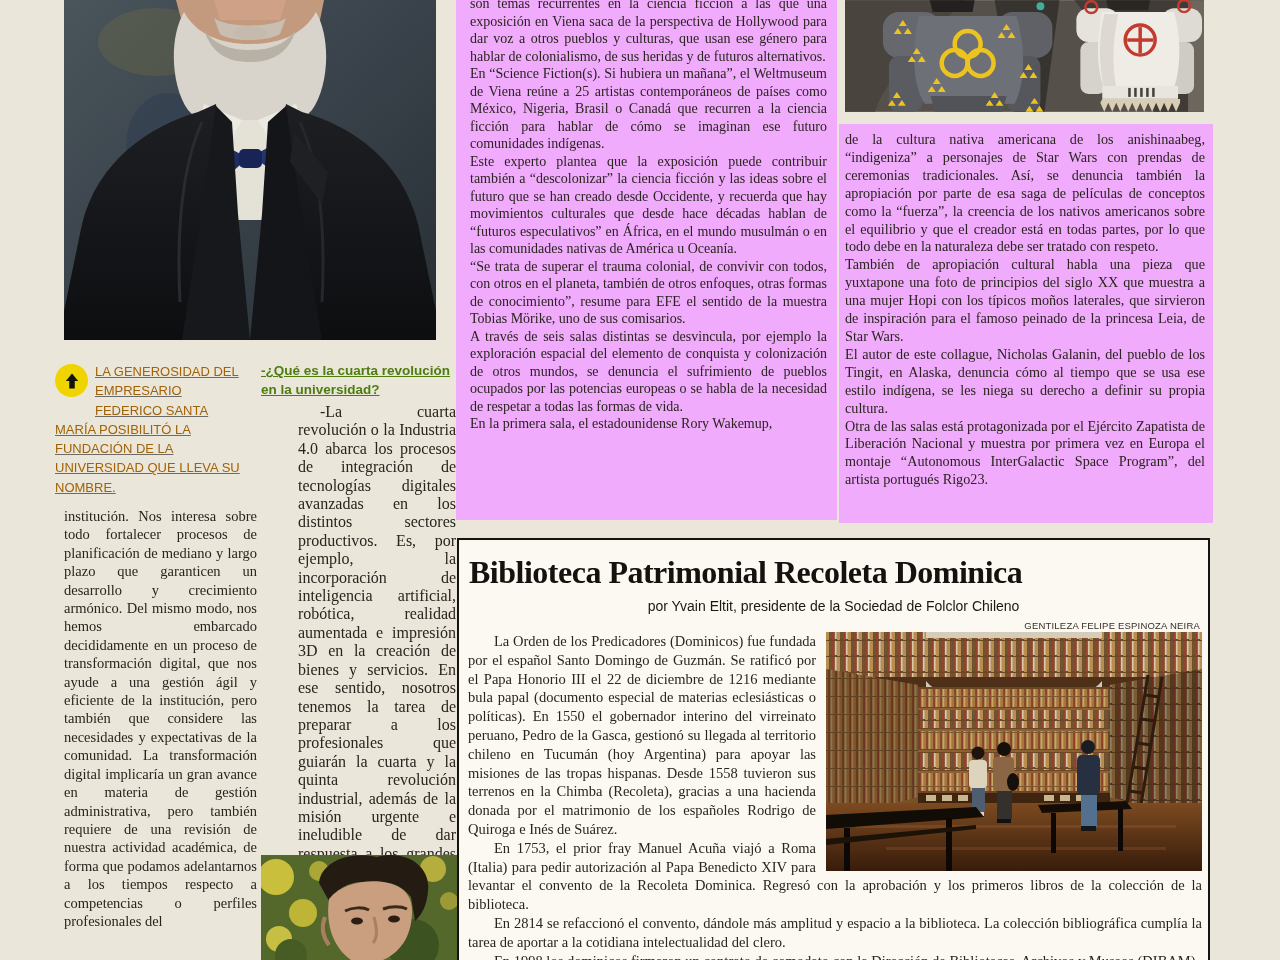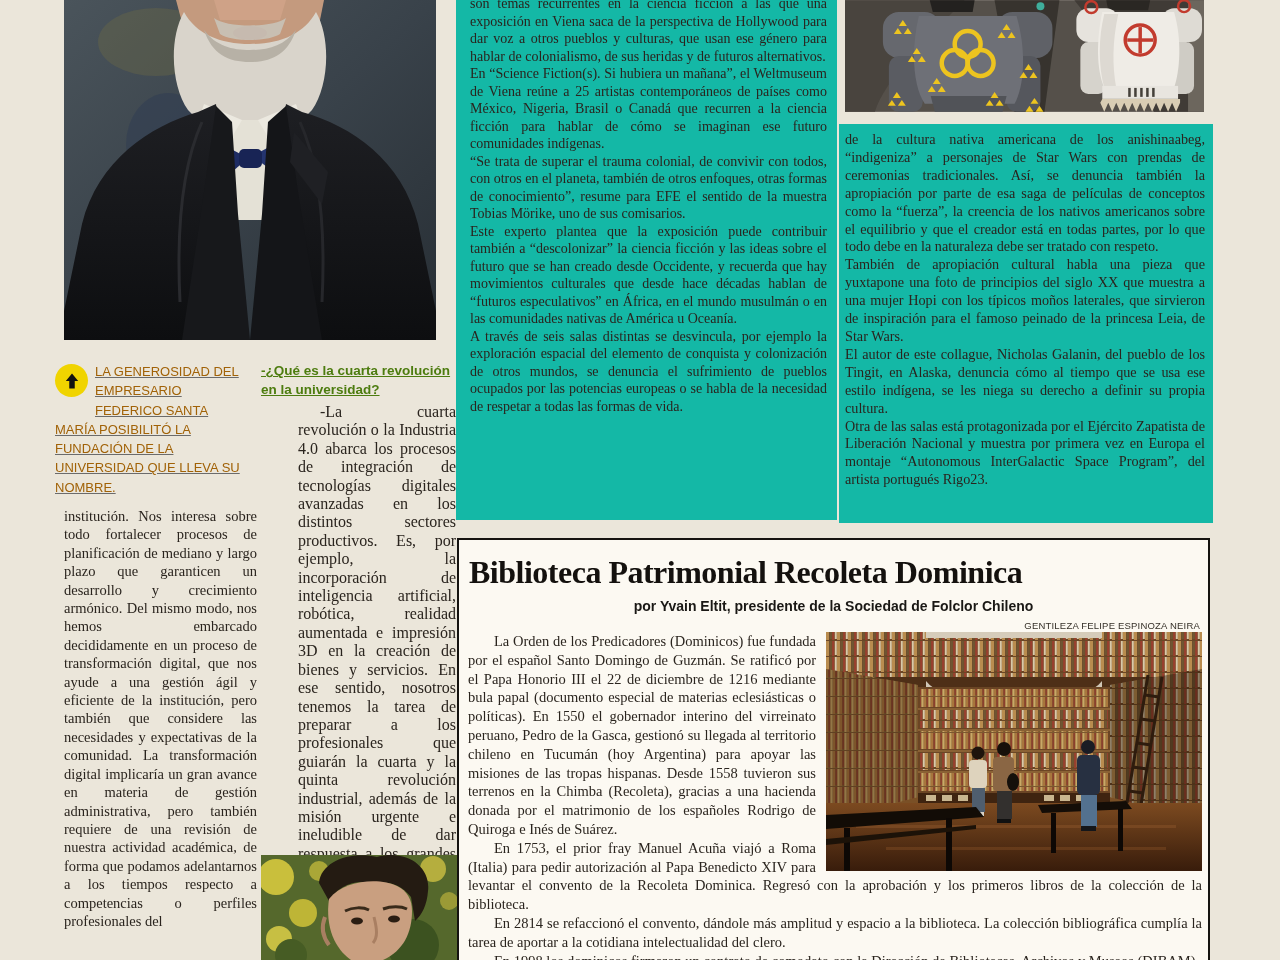--- a/index.html
+++ b/index.html
@@ -1,19 +1,19 @@
 <!DOCTYPE html>
 <html><head>
 <meta charset="utf-8">
 <style>
   html,body{margin:0;padding:0;}
   #page{position:relative;width:1280px;height:960px;background:#ebe6da;overflow:hidden;
         font-family:"Liberation Serif",serif;color:#2a241e;}
   .abs{position:absolute;}
-  .panel{background:#14b8a6;}
+  .panel{background:#f0abfc;}
   .serif-col p{margin:0;text-align:justify;}
   
   #scifi{left:456px;top:0;width:381px;height:520px;}
   #scifi-text{position:absolute;left:14px;right:10px;top:0;}
   #scifi-text p{font-size:14px;line-height:17.5px;}
   #scifi-text p:first-child{margin-top:-5px;}
   
   #native{left:839px;top:124px;width:374px;height:399px;}
   #native-text{position:absolute;left:6px;right:8px;top:7px;}
   #native-text p{font-size:14.2px;line-height:17.9px;}
@@ -36,21 +36,21 @@
             text-decoration:underline;}
   #answer{left:261px;top:403px;width:195px;height:452px;overflow:hidden;}
   #answer p{font-size:16px;line-height:18.4px;margin-left:37px;}
   #answer p.ind{text-indent:22px;}
   
   #libbox{left:457px;top:538px;width:753px;height:430px;box-sizing:border-box;
           border:2px solid #151310;background:#fcf9f2;overflow:hidden;}
   #lib-headline{margin:14px 10px 0 10px;text-align:left;font-weight:bold;font-size:32px;
           letter-spacing:-0.5px;color:#14110e;}
   #lib-byline{margin:7px 0 0 0;text-align:center;font-family:"Liberation Sans",sans-serif;
-          font-weight:bold;font-size:14px;color:#1a1815;}
+          font-weight:normal;font-size:14px;color:#1a1815;}
   #lib-credit{margin:6px 8px 0 0;text-align:right;font-family:"Liberation Sans",sans-serif;
           font-size:9.5px;letter-spacing:0.2px;color:#353028;}
   #lib-body{margin:1px 6px 0 9px;overflow:hidden;}
   #lib-body p{font-size:14.5px;line-height:18.8px;text-align:justify;text-indent:26px;margin:0;}
   #lib-photo{float:right;width:376px;height:246px;margin:-7px 0 4px 10px;}
 </style>
 </head>
 <body>
 
 <div id="page">
@@ -131,23 +131,24 @@
       <ellipse cx="133" cy="64" rx="6" ry="3.5" fill="#2a1d12"></ellipse>
       <path d="M113,62 C116,74 117,82 112,88" stroke="#a97f62" stroke-width="3" fill="none"></path>
       <path d="M64,62 C60,72 62,82 68,90" fill="none" stroke="#a97f62" stroke-width="4"></path>
     </svg>
   </div>
 
   <div class="abs panel" id="scifi">
     <div class="serif-col" id="scifi-text">
       <p>son temas recurrentes en la ciencia ficción a las que una exposición en Viena saca de la perspectiva de Hollywood para dar voz a otros pueblos y culturas, que usan ese género para hablar de colonialismo, de sus heridas y de futuros alternativos.</p>
       <p>En “Science Fiction(s). Si hubiera un mañana”, el Weltmuseum de Viena reúne a 25 artistas contemporáneos de países como México, Nigeria, Brasil o Canadá que recurren a la ciencia ficción para hablar de cómo se imaginan ese futuro comunidades indígenas.</p>
+      <p>Este experto plantea que la exposición puede contribuir también a “descolonizar” la ciencia ficción y las ideas sobre el futuro que se han creado desde Occidente, y recuerda que hay movimientos culturales que desde hace décadas hablan de “futuros especulativos” en África, en el mundo musulmán o en las comunidades nativas de América u Oceanía.</p>
       <p>“Se trata de superar el trauma colonial, de convivir con todos, con otros en el planeta, también de otros enfoques, otras formas de conocimiento”, resume para EFE el sentido de la muestra Tobias Mörike, uno de sus comisarios.</p>
-      <p>Este experto plantea que la exposición puede contribuir también a “descolonizar” la ciencia ficción y las ideas sobre el futuro que se han creado desde Occidente, y recuerda que hay movimientos culturales que desde hace décadas hablan de “futuros especulativos” en África, en el mundo musulmán o en las comunidades nativas de América u Oceanía.</p>
       <p>A través de seis salas distintas se desvincula, por ejemplo la exploración espacial del elemento de conquista y colonización de otros mundos, se denuncia el sufrimiento de pueblos ocupados por las potencias europeas o se habla de la necesidad de respetar a todas las formas de vida.</p>
+      <p>En la primera sala, el estadounidense Rory Wakemup,</p>
     </div>
   </div>
 
   <div class="abs" id="armor">
     <svg viewBox="0 0 360 112" width="359" height="112">
       <defs>
         <g id="mark">
           <path d="M0,0 L4,6 L-4,6 Z" fill="#edc41f"></path>
           <path d="M-5,8 L-1,14 L-9,14 Z" fill="#edc41f"></path>
           <path d="M5,8 L9,14 L1,14 Z" fill="#edc41f"></path>

